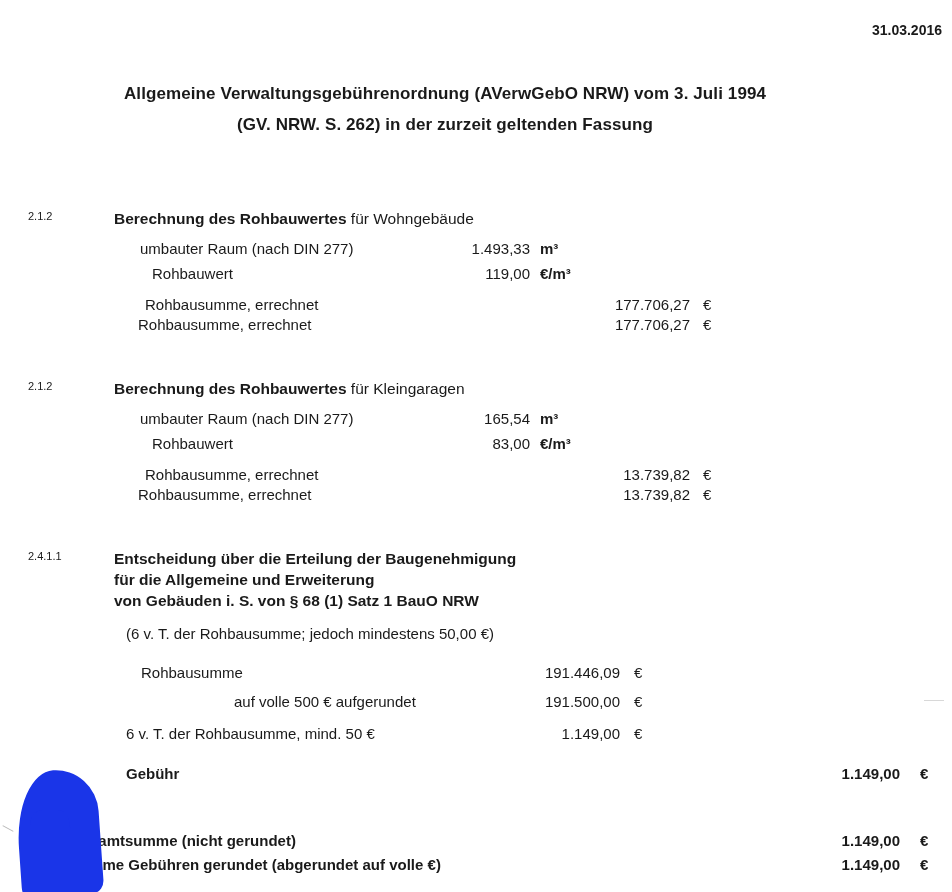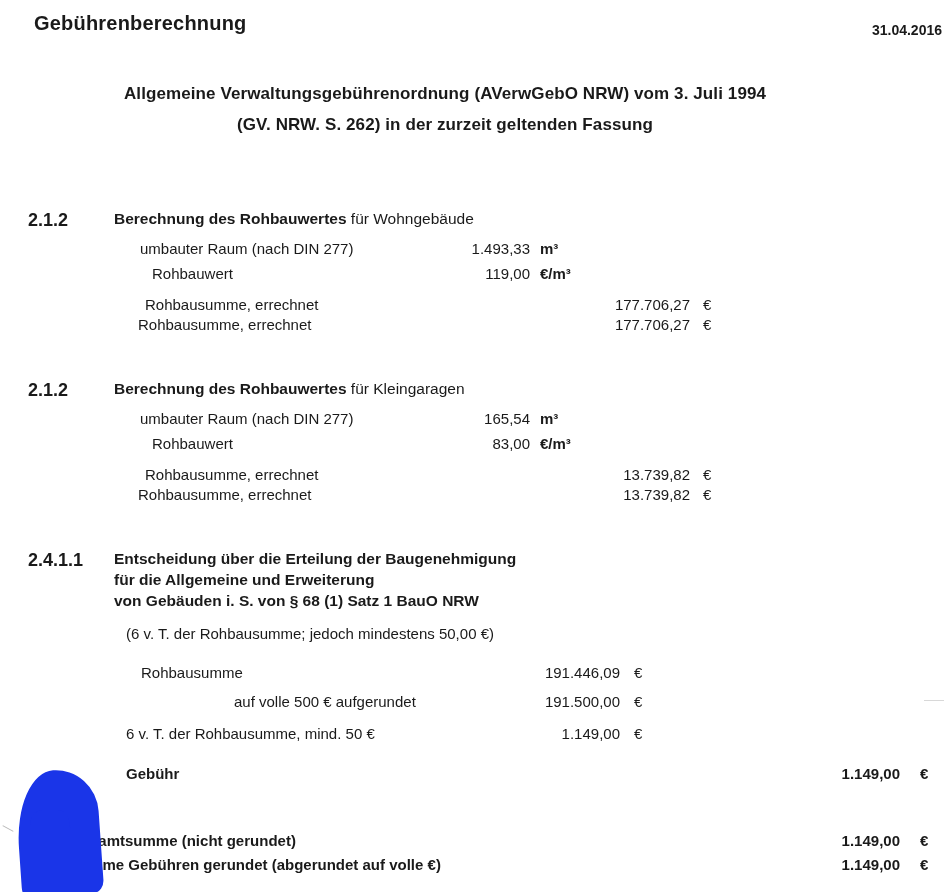--- a/index.html
+++ b/index.html
@@ -53,22 +53,22 @@
   
   .section {
     position: absolute;
     left: 0;
     width: 952px;
   }
   .sec-num {
     position: absolute;
     left: 28px;
     top: 0;
-    font-size: 18px;
-    font-weight: bold;
+    font-size: 11px;
+    font-weight: normal;
   }
   .sec-head {
     position: absolute;
     left: 114px;
     top: 0;
     font-size: 15.5px;
     font-weight: bold;
     white-space: nowrap;
   }
   .sec-head .normal {
@@ -143,22 +143,21 @@
     width: 20px;
     height: 1px;
     background: #d8d8d8;
   }
 </style>
 </head>
 <body>
 
 <div class="page">
 
-  <div class="doc-title">Gebührenberechnung</div>
-  <div class="doc-date">31.04.2016</div>
+  <div class="doc-date">31.03.2016</div>
 
   <div class="law-block">
     <div class="law-line">Allgemeine Verwaltungsgebührenordnung (AVerwGebO NRW) vom 3. Juli 1994</div>
     <div class="law-line">(GV. NRW. S. 262) in der zurzeit geltenden Fassung</div>
   </div>
 
   <div class="section" style="top:210px;">
     <div class="sec-num">2.1.2</div>
     <div class="sec-head">
       <span>Berechnung des Rohbauwertes</span>

